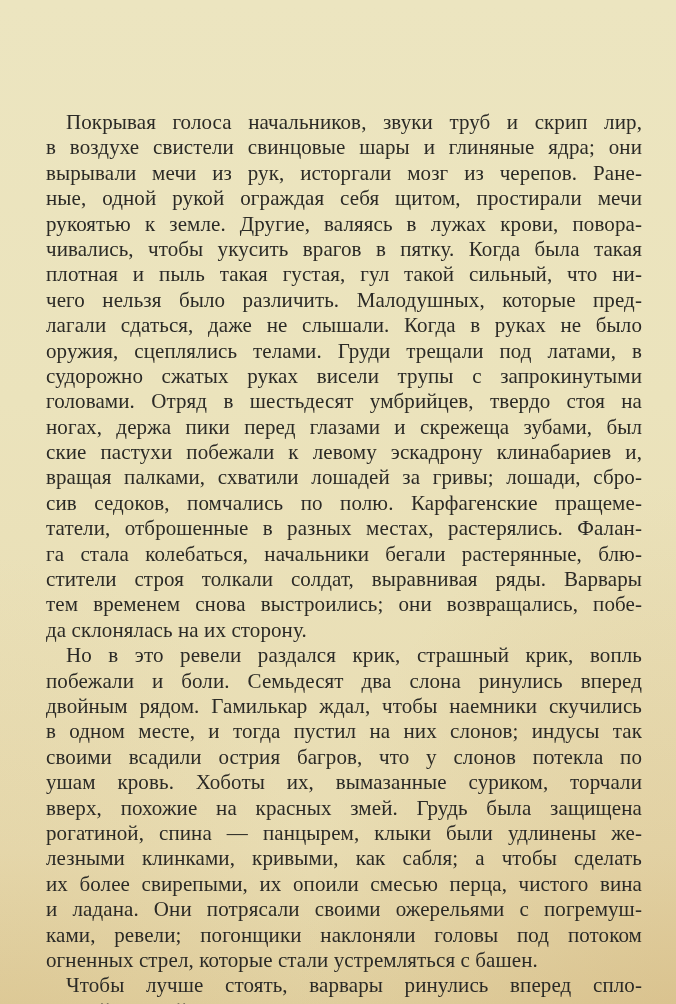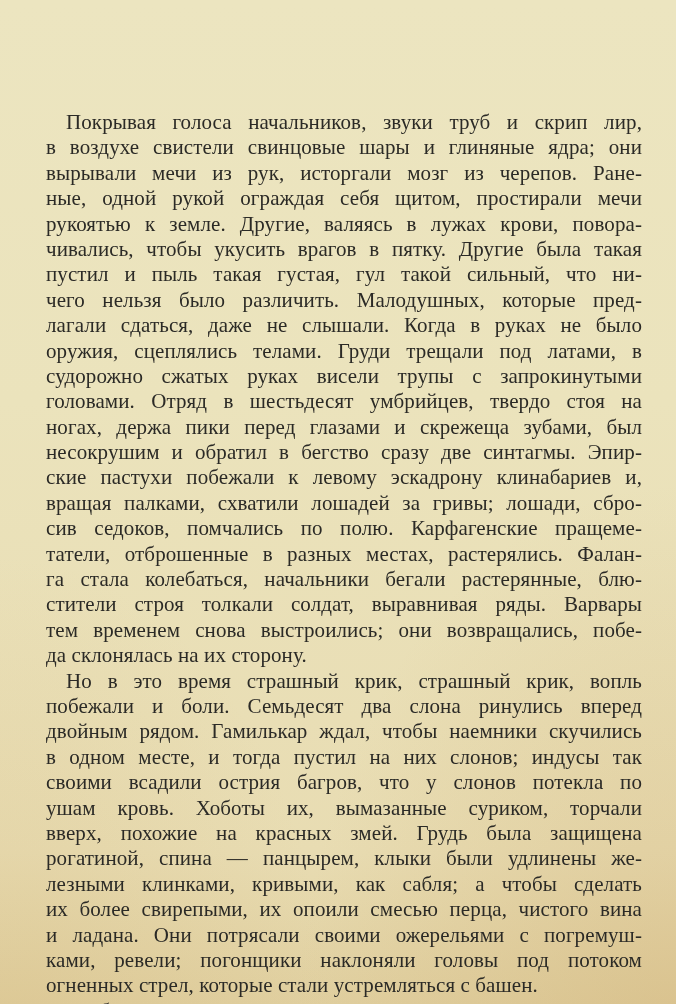--- a/index.html
+++ b/index.html
@@ -62,40 +62,39 @@
 <body>
 
 <div class="page">
   <div class="text-block" id="text-block">
       <div>
         <span class="line indent">Покрывая голоса начальников, звуки труб и скрип лир,</span>
         <span class="line">в воздухе свистели свинцовые шары и глиняные ядра; они</span>
         <span class="line">вырывали мечи из рук, исторгали мозг из черепов. Ране-</span>
         <span class="line">ные, одной рукой ограждая себя щитом, простирали мечи</span>
         <span class="line">рукоятью к земле. Другие, валяясь в лужах крови, повора-</span>
-        <span class="line">чивались, чтобы укусить врагов в пятку. Другие была такая</span>
-        <span class="line">пустил и пыль такая густая, гул такой сильный, что ни-</span>
+        <span class="line">чивались, чтобы укусить врагов в пятку. Когда была такая</span>
+        <span class="line">плотная и пыль такая густая, гул такой сильный, что ни-</span>
         <span class="line">чего нельзя было различить. Малодушных, которые пред-</span>
         <span class="line">лагали сдаться, даже не слышали. Когда в руках не было</span>
         <span class="line">оружия, сцеплялись телами. Груди трещали под латами, в</span>
         <span class="line">судорожно сжатых руках висели трупы с запрокинутыми</span>
         <span class="line">головами. Отряд в шестьдесят умбрийцев, твердо стоя на</span>
         <span class="line">ногах, держа пики перед глазами и скрежеща зубами, был</span>
-        <span class="line">несокрушим и обратил в бегство сразу две синтагмы. Эпир-</span>
         <span class="line">ские пастухи побежали к левому эскадрону клинабариев и,</span>
         <span class="line">вращая палками, схватили лошадей за гривы; лошади, сбро-</span>
         <span class="line">сив седоков, помчались по полю. Карфагенские пращеме-</span>
         <span class="line">татели, отброшенные в разных местах, растерялись. Фалан-</span>
         <span class="line">га стала колебаться, начальники бегали растерянные, блю-</span>
         <span class="line">стители строя толкали солдат, выравнивая ряды. Варвары</span>
         <span class="line">тем временем снова выстроились; они возвращались, побе-</span>
         <span class="line last">да склонялась на их сторону.</span>
       </div>
       <div>
-        <span class="line indent">Но в это время страшный крик, страшный крик, вопль</span>
+        <span class="line indent">Но в это ревели раздался крик, страшный крик, вопль</span>
         <span class="line">побежали и боли. Семьдесят два слона ринулись вперед</span>
         <span class="line">двойным рядом. Гамилькар ждал, чтобы наемники скучились</span>
         <span class="line">в одном месте, и тогда пустил на них слонов; индусы так</span>
         <span class="line">своими всадили острия багров, что у слонов потекла по</span>
         <span class="line">ушам кровь. Хоботы их, вымазанные суриком, торчали</span>
         <span class="line">вверх, похожие на красных змей. Грудь была защищена</span>
         <span class="line">рогатиной, спина — панцырем, клыки были удлинены же-</span>
         <span class="line">лезными клинками, кривыми, как сабля; а чтобы сделать</span>
         <span class="line">их более свирепыми, их опоили смесью перца, чистого вина</span>
         <span class="line">и ладана. Они потрясали своими ожерельями с погремуш-</span>

